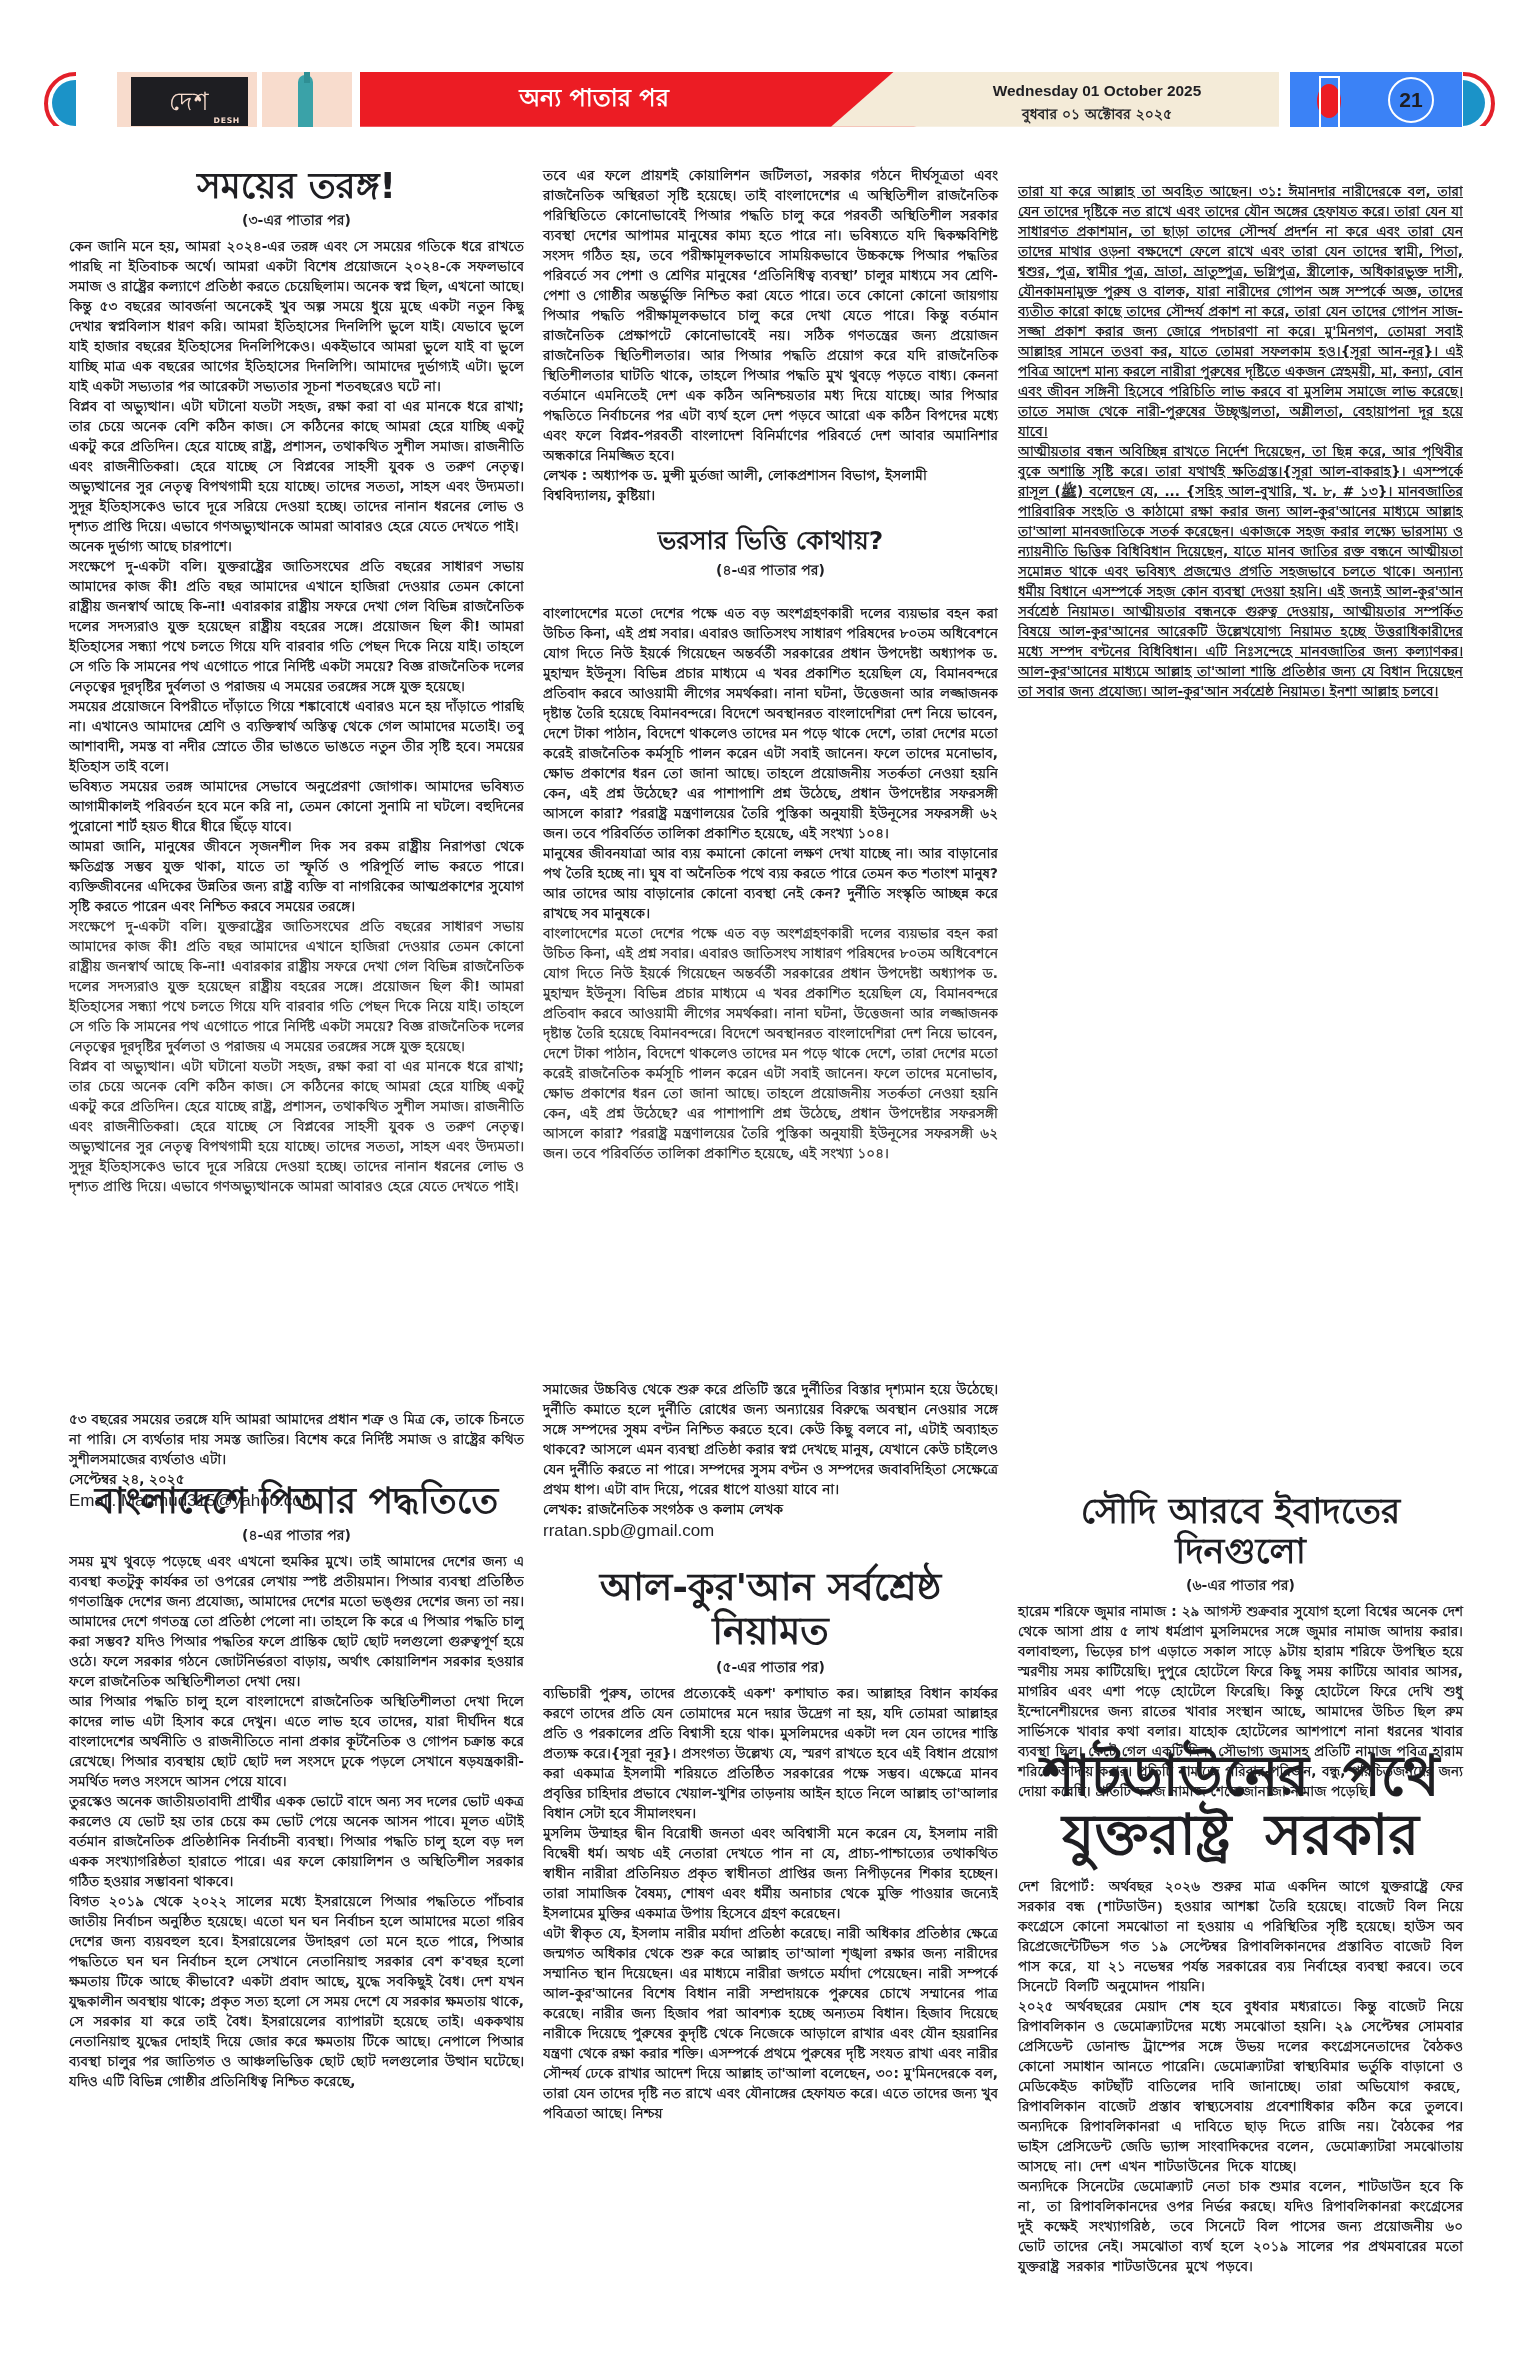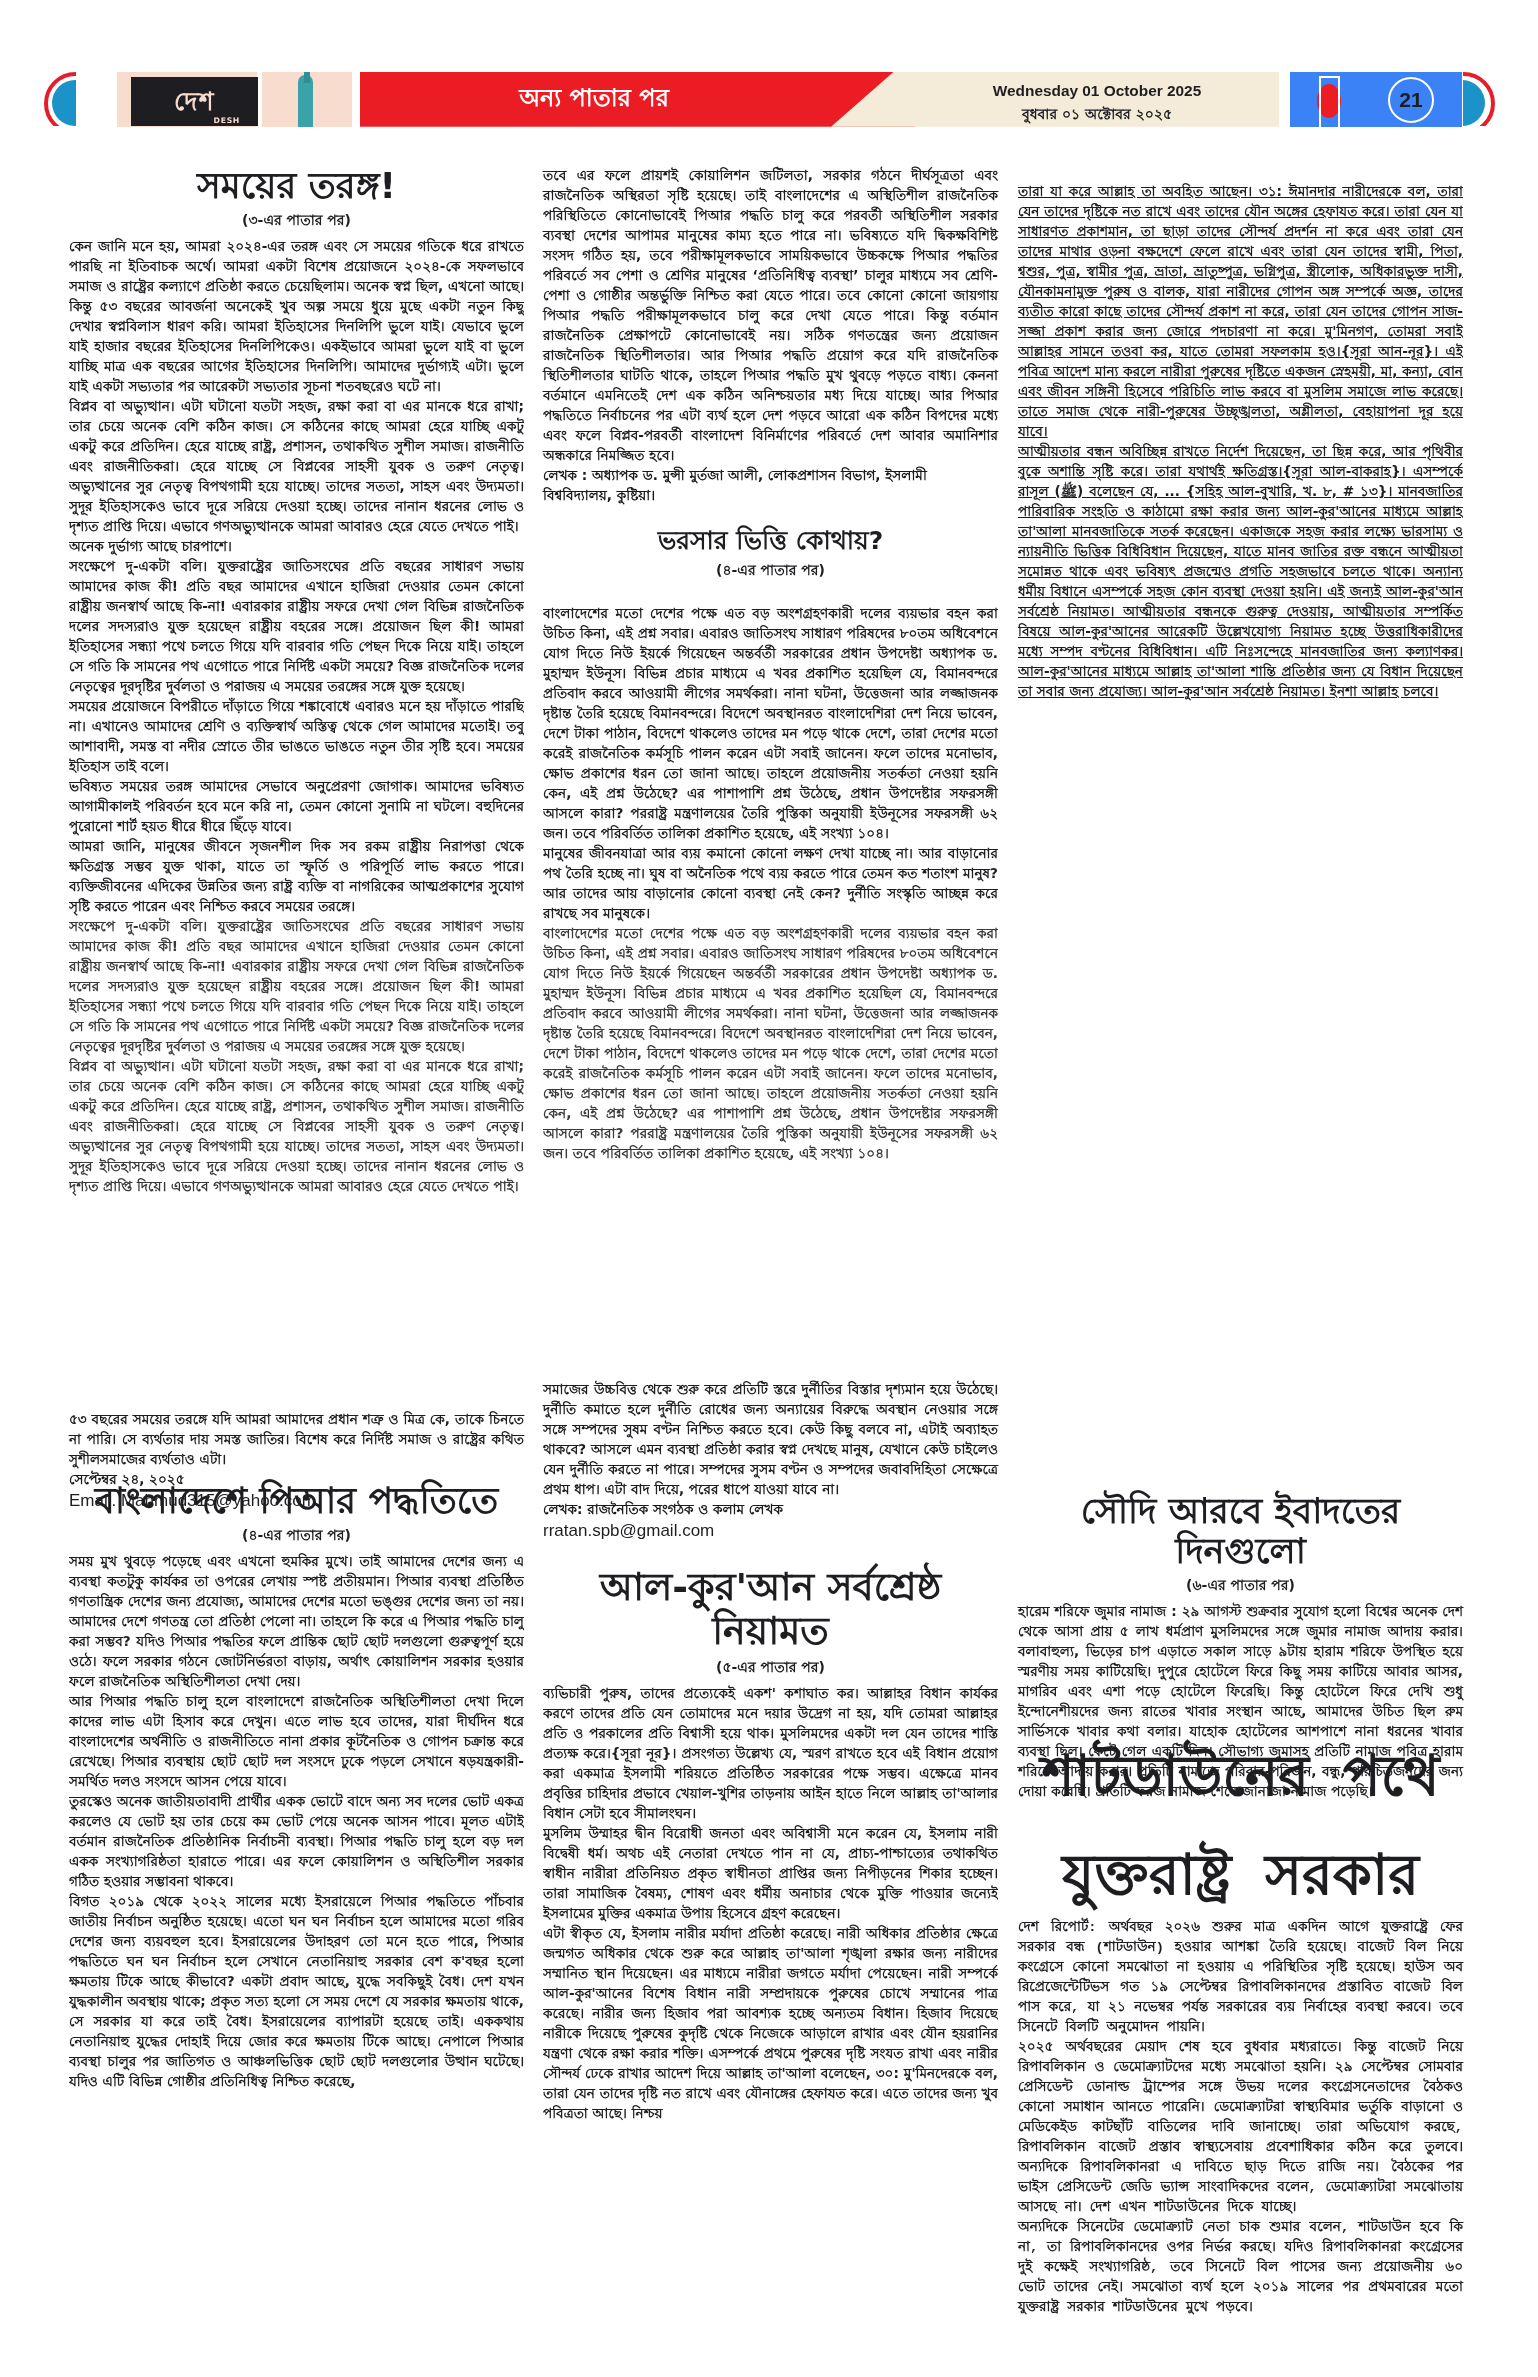--- a/index.html
+++ b/index.html
@@ -6,22 +6,22 @@
   body { width: 1538px; height: 2377px; position: relative; overflow: hidden;
          font-family: "DejaVu Sans", "Liberation Sans", sans-serif; color: #1a1a1a; }
 
   
   .masthead { position: absolute; left: 34px; top: 69px; width: 1471px; height: 57px; }
   .mh-left-ring { position: absolute; left: 0; top: 0; width: 42px; height: 57px; overflow: hidden; }
   .mh-left-ring .ring { position: absolute; left: 9.8px; top: 2.8px; width: 63px; height: 63px; border-radius: 50%;
                         border: 4.2px solid #e3202a; box-sizing: border-box; background: #fff; }
   .mh-left-ring .dot { position: absolute; left: 18px; top: 11.2px; width: 46px; height: 46px; border-radius: 50%; background: #1b93c8; }
   .mh-logo { position: absolute; left: 83px; top: 2.8px; width: 140px; height: 55px; background: #f8dccd; }
-  .mh-logo .mark { position: absolute; left: 14px; top: 5.6px; width: 127px; height: 49px; background: #1e1e22;
-                   color: #f8dccd; font-weight: bold; font-size: 25px; line-height: 49px; text-align: center; letter-spacing: 1.4px; }
+  .mh-logo .mark { position: absolute; left: 14px; top: 5.6px; width: 117px; height: 49px; background: #1e1e22;
+                   color: #f8dccd; font-weight: normal; font-size: 25px; line-height: 49px; text-align: center; letter-spacing: 1.4px; }
   .mh-logo .sub { position: absolute; right: 17px; bottom: 1.4px; font-size: 7.7px; color: #f8dccd; font-weight: bold; letter-spacing: 0.7px; }
   .mh-statue { position: absolute; left: 228px; top: 2.8px; width: 90px; height: 55px; background: #f8dccd; overflow: hidden; }
   .mh-statue .fig { position: absolute; left: 36px; top: 2.8px; width: 15.4px; height: 55px; background: #3aa2a8; border-radius: 7px 7px 0 0; }
   .mh-statue .torch { position: absolute; left: 42px; top: 0px; width: 5.6px; height: 11.2px; background: #2f8f94; }
   .mh-banner { position: absolute; left: 326px; top: 2.8px; width: 769px; height: 55px; background: #ec1c24;
                clip-path: polygon(0 0, 100% 0, 72% 100%, 0 100%); }
   .mh-banner-title { position: absolute; left: 434px; top: 9.8px; width: 252px; text-align: center; color: #fff;
                      font-weight: bold; font-size: 24px; }
   .mh-date { position: absolute; left: 797px; top: 2.8px; width: 448px; height: 55px; background: #f4ebd8;
              clip-path: polygon(14% 0, 100% 0, 100% 100%, 0 100%); }
@@ -168,21 +168,21 @@
   <article class="article" style="top:1326px;">
     <h1 class="headline" style="font-size:35px;">সৌদি আরবে ইবাদতের দিনগুলো</h1>
     <div class="cont">(৬-এর পাতার পর)</div>
     <div class="body">
       <p>হারেম শরিফে জুমার নামাজ : ২৯ আগস্ট শুক্রবার সুযোগ হলো বিশ্বের অনেক দেশ থেকে আসা প্রায় ৫ লাখ ধর্মপ্রাণ মুসলিমদের সঙ্গে জুমার নামাজ আদায় করার। বলাবাহুল্য, ভিড়ের চাপ এড়াতে সকাল সাড়ে ৯টায় হারাম শরিফে উপস্থিত হয়ে স্মরণীয় সময় কাটিয়েছি। দুপুরে হোটেলে ফিরে কিছু সময় কাটিয়ে আবার আসর, মাগরিব এবং এশা পড়ে হোটেলে ফিরেছি। কিন্তু হোটেলে ফিরে দেখি শুধু ইন্দোনেশীয়দের জন্য রাতের খাবার সংস্থান আছে, আমাদের উচিত ছিল রুম সার্ভিসকে খাবার কথা বলার। যাহোক হোটেলের আশপাশে নানা ধরনের খাবার ব্যবস্থা ছিল। কেটে গেল একটি দিন। সৌভাগ্য জুমাসহ প্রতিটি নামাজ পবিত্র হারাম শরিফে আদায় করার। প্রতিটি নামাজে পরিবার-পরিজন, বন্ধু, পরিচিতজনদের জন্য দোয়া করেছি। প্রতিটি ফরজ নামাজ শেষে জানাজা নামাজ পড়েছি।</p>
     </div>
   </article>
 
   <article class="article" style="top:1586px;font-family:Liberation Mono, monospace;">
     <h1 class="headline" style="font-size:56px; line-height:1.05;">শাটডাউনের পথে</h1>
-    <h1 class="headline" style="font-size:56px; line-height:1.05; margin-bottom:9.8px;margin-top:40px;">যুক্তরাষ্ট্র সরকার</h1>
+    <h1 class="headline" style="font-size:56px; line-height:1.05; margin-bottom:9.8px;">যুক্তরাষ্ট্র সরকার</h1>
     <div class="body">
       <p>দেশ রিপোর্ট: অর্থবছর ২০২৬ শুরুর মাত্র একদিন আগে যুক্তরাষ্ট্রে ফের সরকার বন্ধ (শাটডাউন) হওয়ার আশঙ্কা তৈরি হয়েছে। বাজেট বিল নিয়ে কংগ্রেসে কোনো সমঝোতা না হওয়ায় এ পরিস্থিতির সৃষ্টি হয়েছে। হাউস অব রিপ্রেজেন্টেটিভস গত ১৯ সেপ্টেম্বর রিপাবলিকানদের প্রস্তাবিত বাজেট বিল পাস করে, যা ২১ নভেম্বর পর্যন্ত সরকারের ব্যয় নির্বাহের ব্যবস্থা করবে। তবে সিনেটে বিলটি অনুমোদন পায়নি।</p>
       <p>২০২৫ অর্থবছরের মেয়াদ শেষ হবে বুধবার মধ্যরাতে। কিন্তু বাজেট নিয়ে রিপাবলিকান ও ডেমোক্র্যাটদের মধ্যে সমঝোতা হয়নি। ২৯ সেপ্টেম্বর সোমবার প্রেসিডেন্ট ডোনাল্ড ট্রাম্পের সঙ্গে উভয় দলের কংগ্রেসনেতাদের বৈঠকও কোনো সমাধান আনতে পারেনি। ডেমোক্র্যাটরা স্বাস্থ্যবিমার ভর্তুকি বাড়ানো ও মেডিকেইড কাটছাঁট বাতিলের দাবি জানাচ্ছে। তারা অভিযোগ করছে, রিপাবলিকান বাজেট প্রস্তাব স্বাস্থ্যসেবায় প্রবেশাধিকার কঠিন করে তুলবে। অন্যদিকে রিপাবলিকানরা এ দাবিতে ছাড় দিতে রাজি নয়। বৈঠকের পর ভাইস প্রেসিডেন্ট জেডি ভ্যান্স সাংবাদিকদের বলেন, ডেমোক্র্যাটরা সমঝোতায় আসছে না। দেশ এখন শাটডাউনের দিকে যাচ্ছে।</p>
       <p>অন্যদিকে সিনেটের ডেমোক্র্যাট নেতা চাক শুমার বলেন, শাটডাউন হবে কি না, তা রিপাবলিকানদের ওপর নির্ভর করছে। যদিও রিপাবলিকানরা কংগ্রেসের দুই কক্ষেই সংখ্যাগরিষ্ঠ, তবে সিনেটে বিল পাসের জন্য প্রয়োজনীয় ৬০ ভোট তাদের নেই। সমঝোতা ব্যর্থ হলে ২০১৯ সালের পর প্রথমবারের মতো যুক্তরাষ্ট্র সরকার শাটডাউনের মুখে পড়বে।</p>
     </div>
   </article>
 </section>
 
 
 </body></html>

